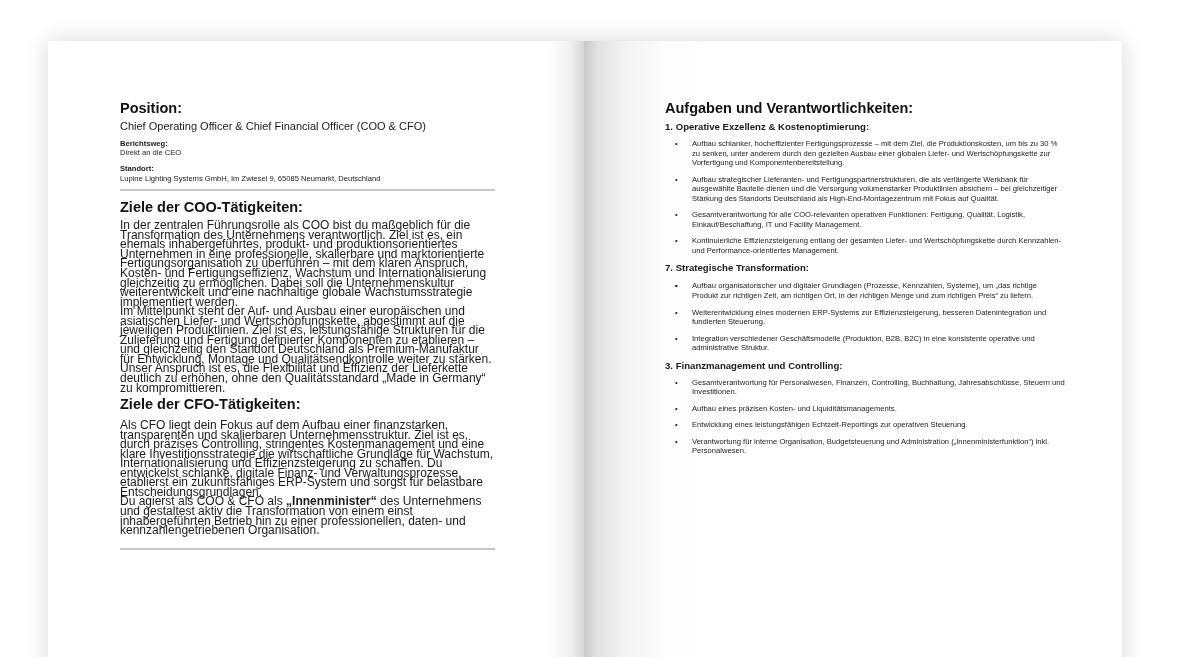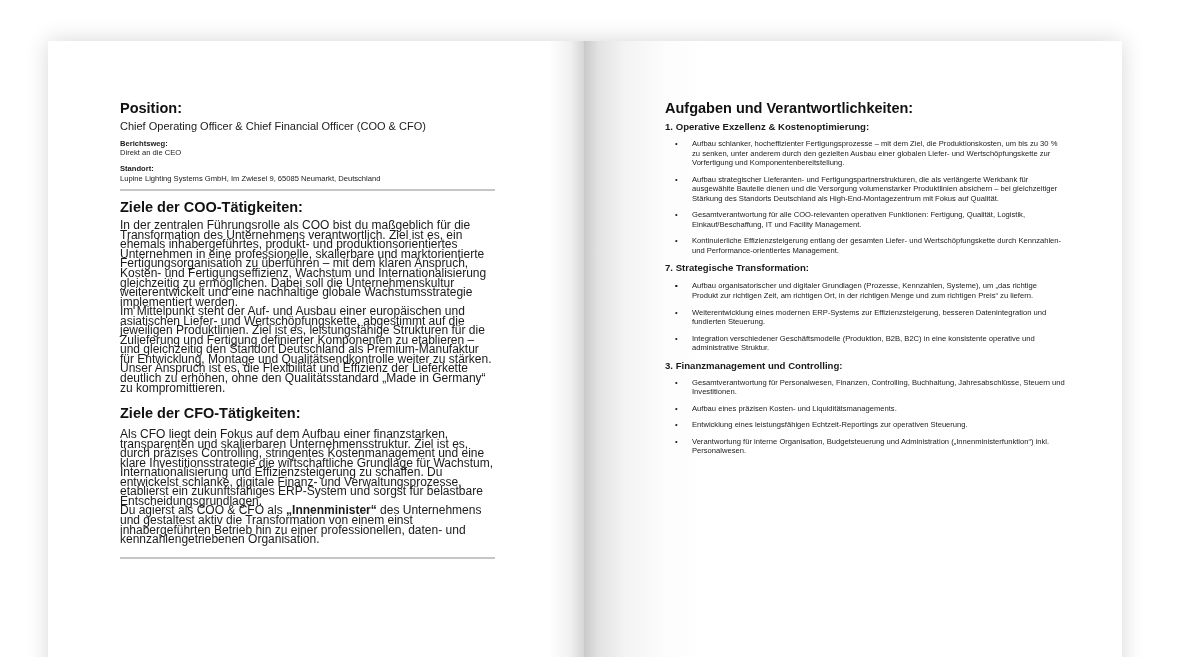--- a/index.html
+++ b/index.html
@@ -68,21 +68,21 @@
       <div class="field">
         <div class="field-label">Standort:</div>
         <div class="field-value">Lupine Lighting Systems GmbH, Im Zwiesel 9, 65085 Neumarkt, Deutschland</div>
       </div>
       <div class="divider"></div>
 
       <h1 class="section">Ziele der COO-Tätigkeiten:</h1>
       <p class="para">In der zentralen Führungsrolle als COO bist du maßgeblich für die Transformation des Unternehmens verantwortlich. Ziel ist es, ein ehemals inhabergeführtes, produkt- und produktionsorientiertes Unternehmen in eine professionelle, skalierbare und marktorientierte Fertigungsorganisation zu überführen – mit dem klaren Anspruch, Kosten- und Fertigungseffizienz, Wachstum und Internationalisierung gleichzeitig zu ermöglichen. Dabei soll die Unternehmenskultur weiterentwickelt und eine nachhaltige globale Wachstumsstrategie implementiert werden.</p>
       <p class="para">Im Mittelpunkt steht der Auf- und Ausbau einer europäischen und asiatischen Liefer- und Wertschöpfungskette, abgestimmt auf die jeweiligen Produktlinien. Ziel ist es, leistungsfähige Strukturen für die Zulieferung und Fertigung definierter Komponenten zu etablieren – und gleichzeitig den Standort Deutschland als Premium-Manufaktur für Entwicklung, Montage und Qualitätsendkontrolle weiter zu stärken. Unser Anspruch ist es, die Flexibilität und Effizienz der Lieferkette deutlich zu erhöhen, ohne den Qualitätsstandard „Made in Germany“ zu kompromittieren.</p>
 
-      <h1 class="section" style="margin-top:12px;margin-bottom:8px;">Ziele der CFO-Tätigkeiten:</h1>
+      <h1 class="section" style="margin-top:3px;margin-bottom:8px;">Ziele der CFO-Tätigkeiten:</h1>
       <p class="para">Als CFO liegt dein Fokus auf dem Aufbau einer finanzstarken, transparenten und skalierbaren Unternehmensstruktur. Ziel ist es, durch präzises Controlling, stringentes Kostenmanagement und eine klare Investitionsstrategie die wirtschaftliche Grundlage für Wachstum, Internationalisierung und Effizienzsteigerung zu schaffen. Du entwickelst schlanke, digitale Finanz- und Verwaltungsprozesse, etablierst ein zukunftsfähiges ERP-System und sorgst für belastbare Entscheidungsgrundlagen.</p>
       <p class="para"><span>Du agierst als COO &amp; CFO als </span><span class="bold">„Innenminister“</span><span> des Unternehmens und gestaltest aktiv die Transformation von einem einst inhabergeführten Betrieb hin zu einer professionellen, daten- und kennzahlengetriebenen Organisation.</span></p>
       <div class="divider" style="margin-top:12px;"></div>
     </div>
   </div>
 
   <div class="page page-right">
     <div class="content-right">
       <h1 class="section" style="margin-bottom:4px;">Aufgaben und Verantwortlichkeiten:</h1>
 

